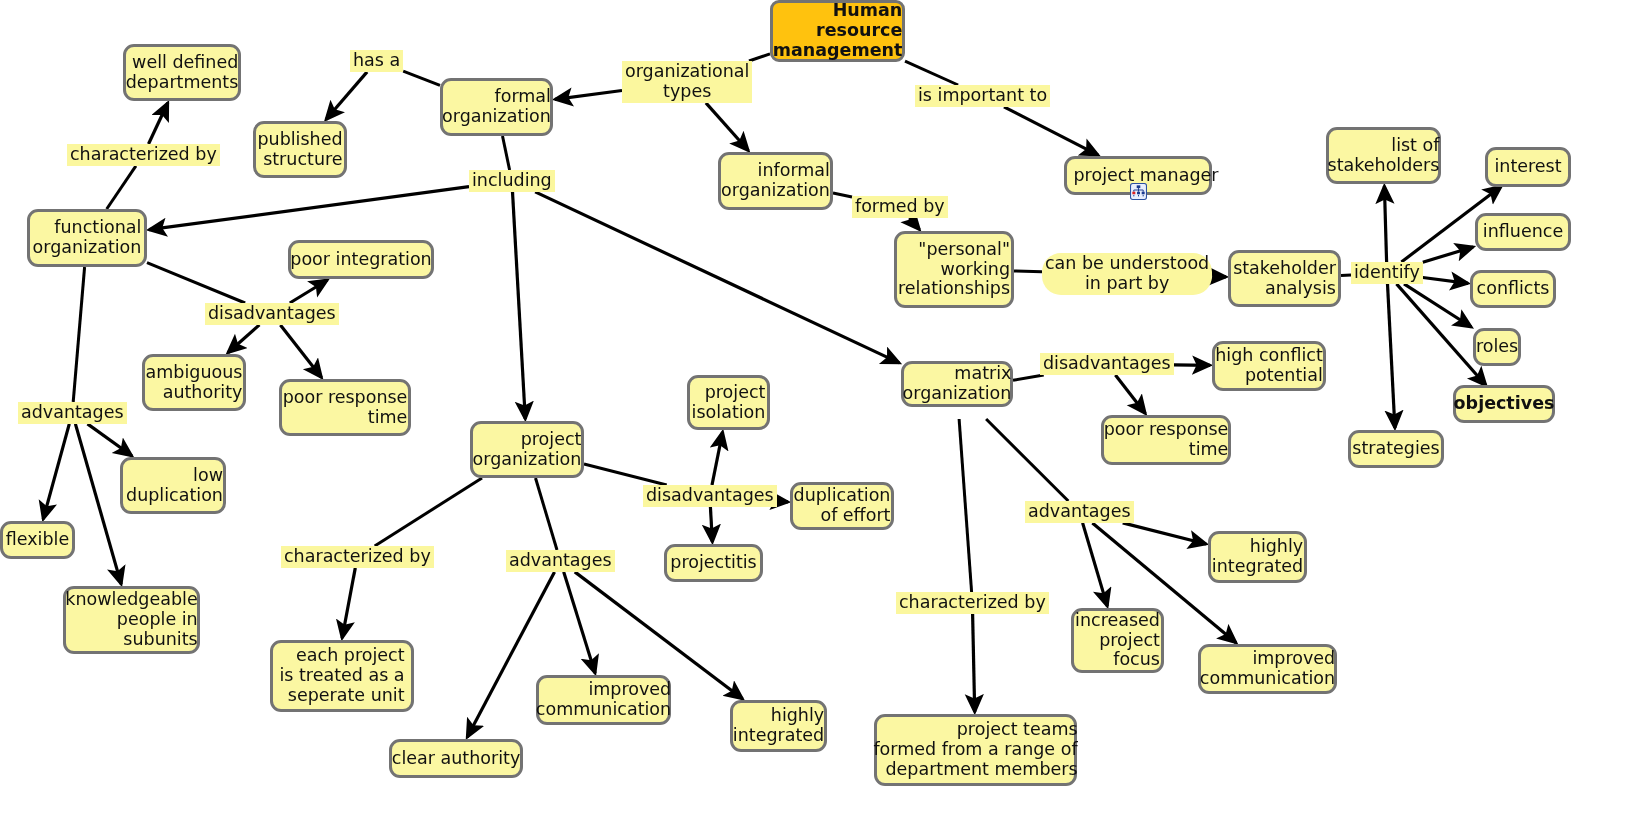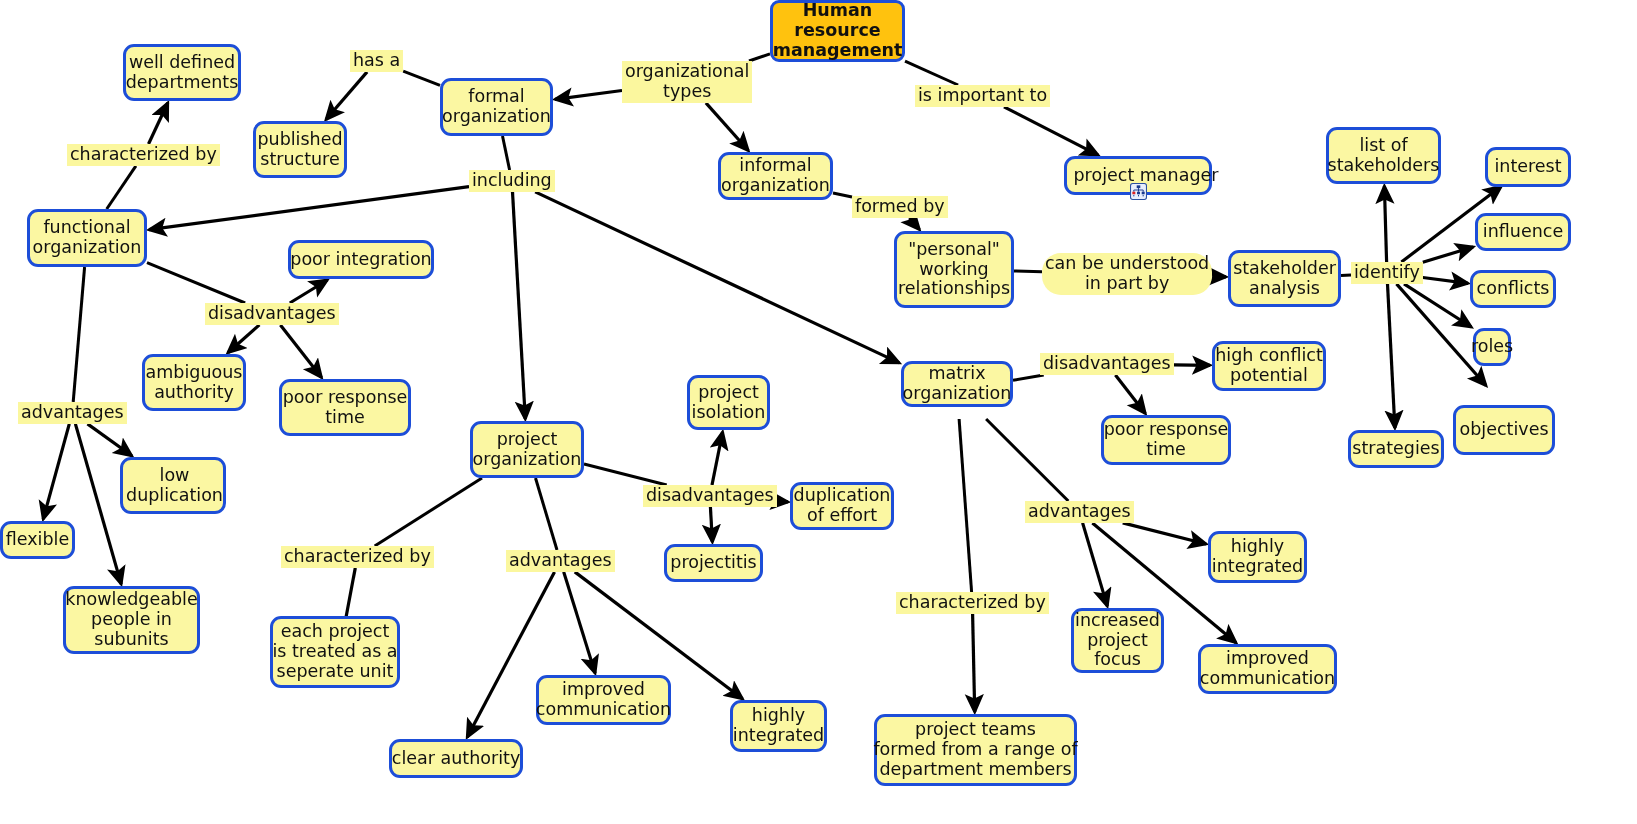--- a/index.html
+++ b/index.html
@@ -21,26 +21,26 @@
     left: 0;
     top: 0;
     width: 1637px;
     height: 824px;
     pointer-events: none;
   }
   .node {
     position: absolute;
     box-sizing: border-box;
     background: #fbf7a2;
-    border: 3px solid #1d4ed8;
+    border: 3px solid #737373;
     border-radius: 11px;
     color: #111111;
     font-size: 17.5px;
     line-height: 1.14;
-    text-align: center;
+    text-align: right;
     display: flex;
     align-items: center;
     justify-content: center;
     padding: 4px 9px;
     white-space: pre;
     z-index: 3;
   }
   .node.root {
     background: #ffc20e;
     font-weight: bold;
@@ -134,57 +134,57 @@
   <div id="node-layer">
       <div class="node root" style="left: 770px; top: 0px; width: 135px; height: 62px;">Human
 resource
 management</div>
       <div class="node" style="left: 440px; top: 78px; width: 113px; height: 58px;">formal
 organization</div>
       <div class="node" style="left: 123px; top: 44px; width: 118px; height: 57px;">well defined
 departments</div>
       <div class="node" style="left: 253px; top: 121px; width: 94px; height: 57px;">published
 structure</div>
-      <div class="node" style="left: 718px; top: 152px; width: 115px; height: 48px;">informal
+      <div class="node" style="left: 718px; top: 152px; width: 115px; height: 58px;">informal
 organization</div>
       <div class="node" style="left: 1064px; top: 156px; width: 148px; height: 39px; padding-left: 25px;">project manager</div>
       <div class="node" style="left: 27px; top: 209px; width: 120px; height: 58px;">functional
 organization</div>
       <div class="node" style="left: 894px; top: 231px; width: 120px; height: 77px;">"personal"
 working
 relationships</div>
       <div class="node" style="left: 1228px; top: 250px; width: 113px; height: 57px;">stakeholder
 analysis</div>
       <div class="node" style="left: 288px; top: 240px; width: 146px; height: 39px;">poor integration</div>
       <div class="node" style="left: 1326px; top: 127px; width: 115px; height: 57px;">list of
 stakeholders</div>
       <div class="node" style="left: 1485px; top: 147px; width: 86px; height: 40px;">interest</div>
       <div class="node" style="left: 1475px; top: 213px; width: 96px; height: 38px;">influence</div>
       <div class="node" style="left: 1470px; top: 270px; width: 86px; height: 38px;">conflicts</div>
-      <div class="node" style="left: 1473px; top: 328px; width: 38px; height: 38px;">roles</div>
-      <div class="node" style="left: 1453px; top: 405px; width: 102px; height: 50px;">objectives</div>
+      <div class="node" style="left: 1473px; top: 328px; width: 48px; height: 38px;">roles</div>
+      <div class="node" style="left: 1453px; top: 385px; width: 102px; height: 38px; font-weight: bold;">objectives</div>
       <div class="node" style="left: 1348px; top: 430px; width: 96px; height: 38px;">strategies</div>
       <div class="node" style="left: 142px; top: 354px; width: 104px; height: 57px;">ambiguous
 authority</div>
       <div class="node" style="left: 279px; top: 379px; width: 132px; height: 57px;">poor response
 time</div>
       <div class="node" style="left: 120px; top: 457px; width: 106px; height: 57px; padding-left: 12px;">low
 duplication</div>
       <div class="node" style="left: 0px; top: 521px; width: 75px; height: 38px;">flexible</div>
       <div class="node" style="left: 63px; top: 586px; width: 137px; height: 68px;">knowledgeable
 people in
 subunits</div>
       <div class="node" style="left: 470px; top: 421px; width: 114px; height: 57px;">project
 organization</div>
       <div class="node" style="left: 687px; top: 375px; width: 83px; height: 55px;">project
 isolation</div>
       <div class="node" style="left: 790px; top: 482px; width: 104px; height: 48px;">duplication
 of effort</div>
       <div class="node" style="left: 664px; top: 544px; width: 99px; height: 38px;">projectitis</div>
-      <div class="node" style="left: 270px; top: 616px; width: 130px; height: 72px;">each project
+      <div class="node" style="left: 270px; top: 640px; width: 144px; height: 72px;">each project
 is treated as a
 seperate unit</div>
       <div class="node" style="left: 389px; top: 739px; width: 134px; height: 39px;">clear authority</div>
       <div class="node" style="left: 536px; top: 675px; width: 135px; height: 50px;">improved
 communication</div>
       <div class="node" style="left: 730px; top: 700px; width: 97px; height: 52px;">highly
 integrated</div>
       <div class="node" style="left: 901px; top: 361px; width: 112px; height: 46px;">matrix
 organization</div>
       <div class="node" style="left: 1212px; top: 341px; width: 114px; height: 50px;">high conflict

